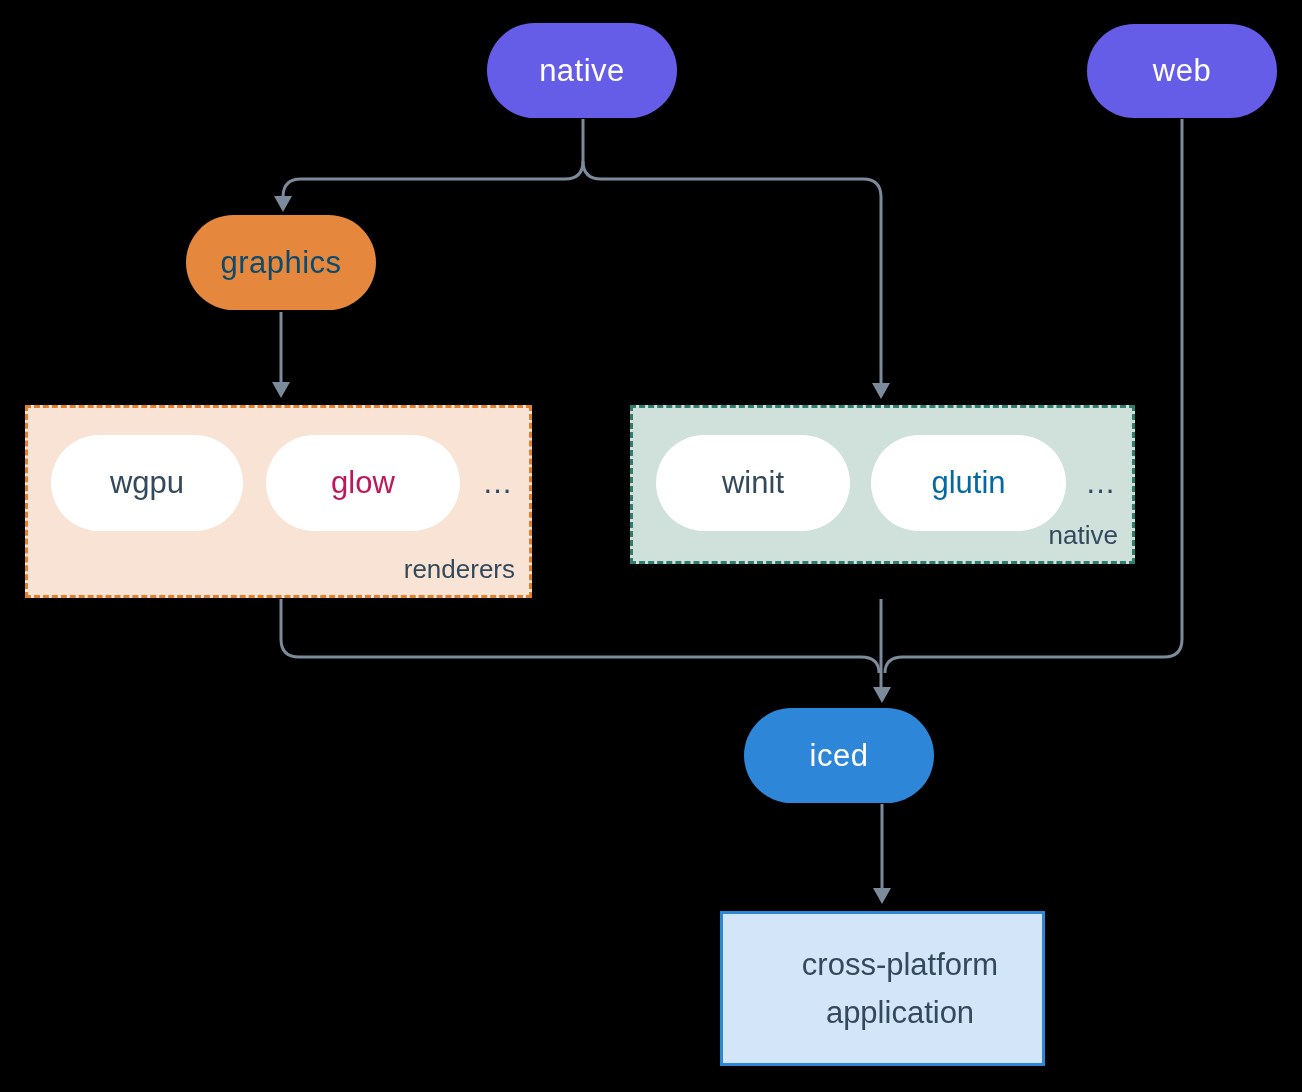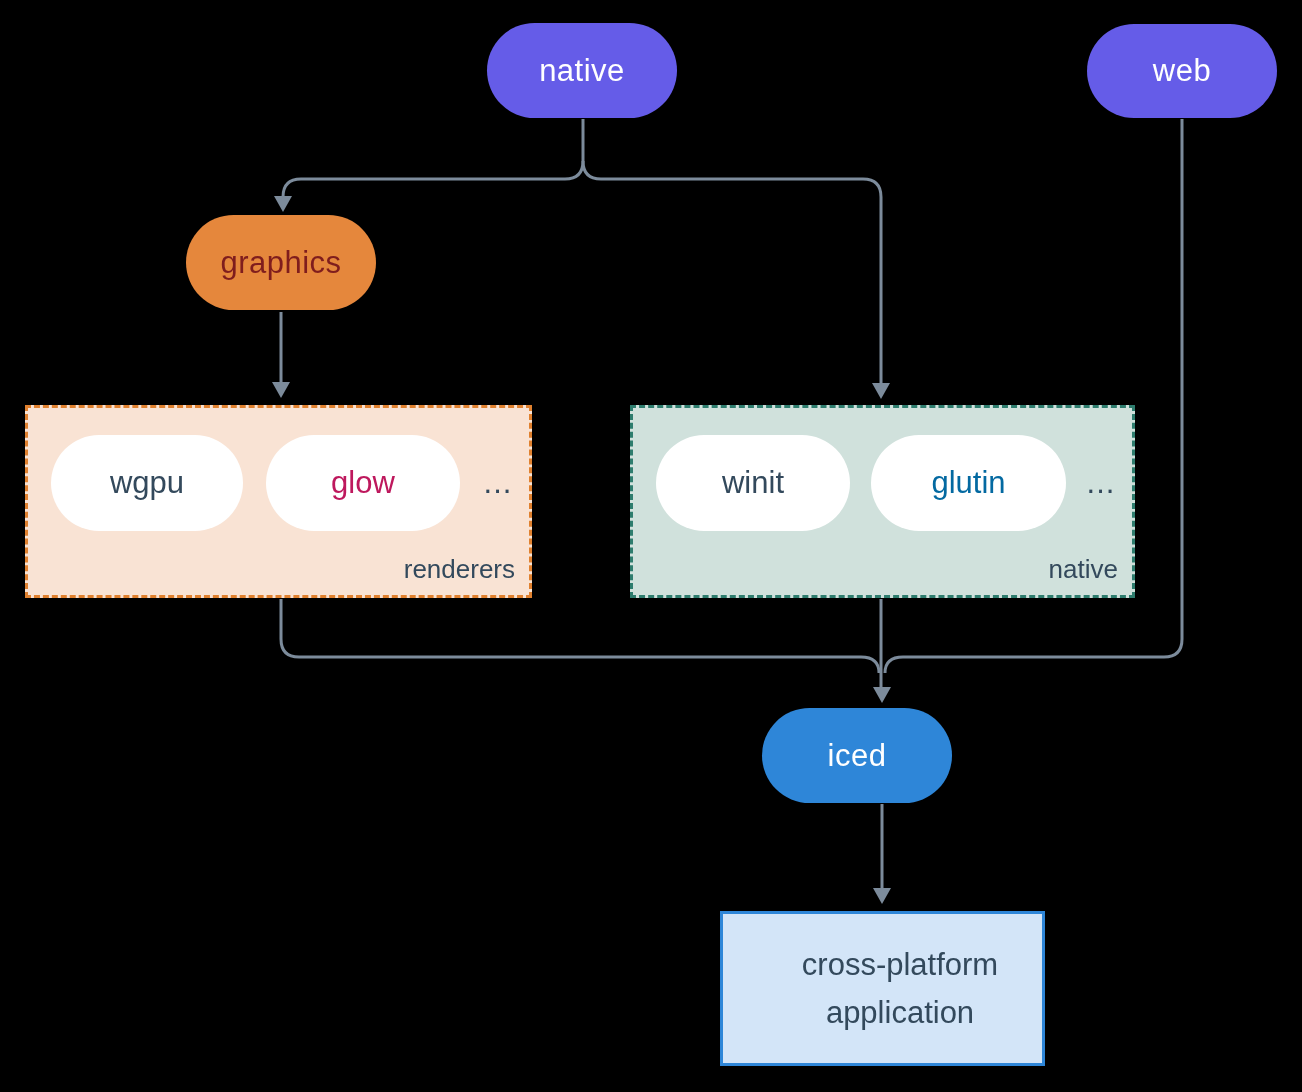--- a/index.html
+++ b/index.html
@@ -72,23 +72,23 @@
     justify-content: center;
     text-align: center;
     font-size: 31px;
     line-height: 48px;
     color: #33495c;
   }
   
   #node-native   { left: 487px;  top: 23px;  width: 190px; height: 95px; }
   #node-web      { left: 1087px; top: 24px;  width: 190px; height: 94px; }
   #node-graphics { left: 186px;  top: 215px; width: 190px; height: 95px; }
-  #node-iced     { left: 762px;  top: 708px; width: 190px; height: 95px; }
+  #node-iced     { left: 744px;  top: 708px; width: 190px; height: 95px; }
   #group-renderers { left: 25px;  top: 405px; width: 507px; height: 193px; }
-  #group-shells    { left: 630px; top: 405px; width: 505px; height: 193px; }
+  #group-shells    { left: 630px; top: 405px; width: 505px; height: 159px; }
   #pill-wgpu   { left: 23px;  top: 27px; width: 192px; height: 96px; }
   #pill-glow   { left: 238px; top: 27px; width: 194px; height: 96px; }
   #pill-winit  { left: 23px;  top: 27px; width: 194px; height: 96px; }
   #pill-glutin { left: 238px; top: 27px; width: 195px; height: 96px; }
   #ellipsis-renderers { left: 445px; top: 27px; width: 50px; height: 96px; }
   #ellipsis-shells    { left: 443px; top: 27px; width: 50px; height: 96px; }
   #node-application { left: 720px; top: 911px; width: 325px; height: 155px; padding-left: 35px; }
 </style>
 </head>
 <body>
@@ -118,21 +118,21 @@
   </svg>
 
   <div class="pill" id="node-native" style="background: rgb(101, 92, 232); color: rgb(255, 255, 255);">
     <span>native</span>
   </div>
 
   <div class="pill" id="node-web" style="background: rgb(101, 92, 232); color: rgb(255, 255, 255);">
     <span>web</span>
   </div>
 
-  <div class="pill" id="node-graphics" style="background: rgb(229, 135, 60); color: #7f1d1d;">
+  <div class="pill" id="node-graphics" style="background: rgb(229, 135, 60); color: #0c4a6e;">
     <span>graphics</span>
   </div>
 
   <div class="group-box" id="group-renderers" style="background: rgb(249, 227, 212); border-color: rgb(224, 129, 47);">
     <div class="inner-pill" id="pill-wgpu" style="color: rgb(51, 73, 92);">
       <span>wgpu</span>
     </div>
     <div class="inner-pill" id="pill-glow" style="color: #be185d;">
       <span>glow</span>
     </div>

